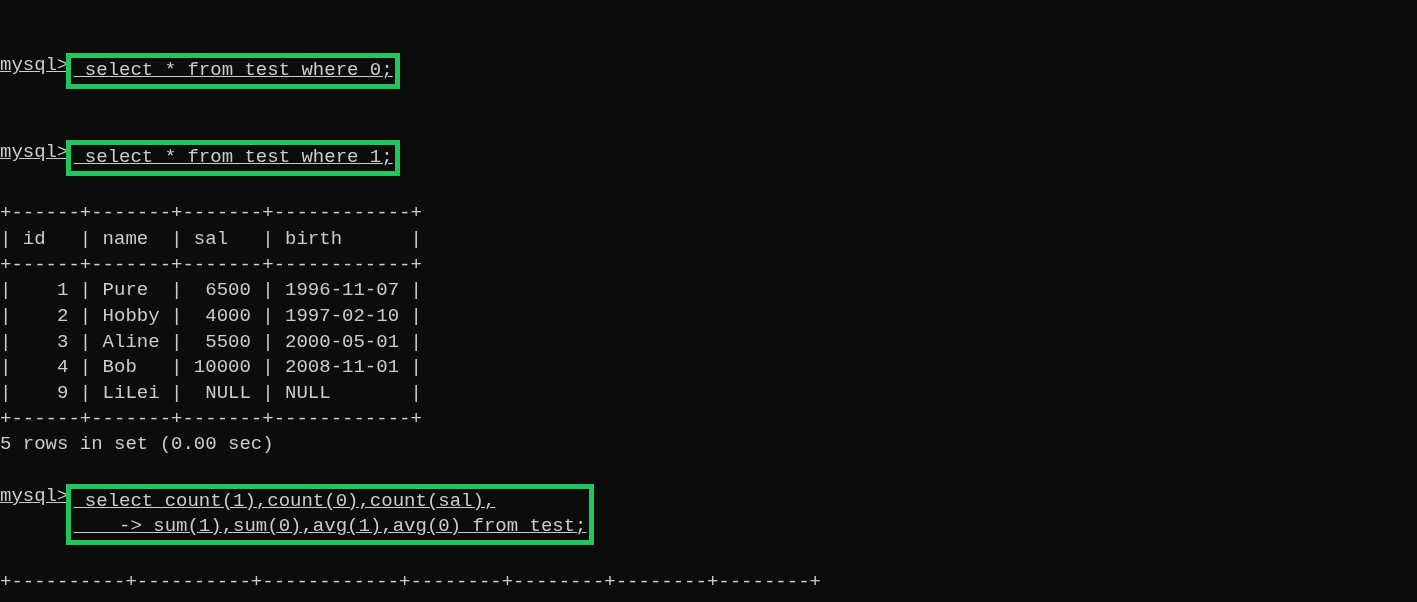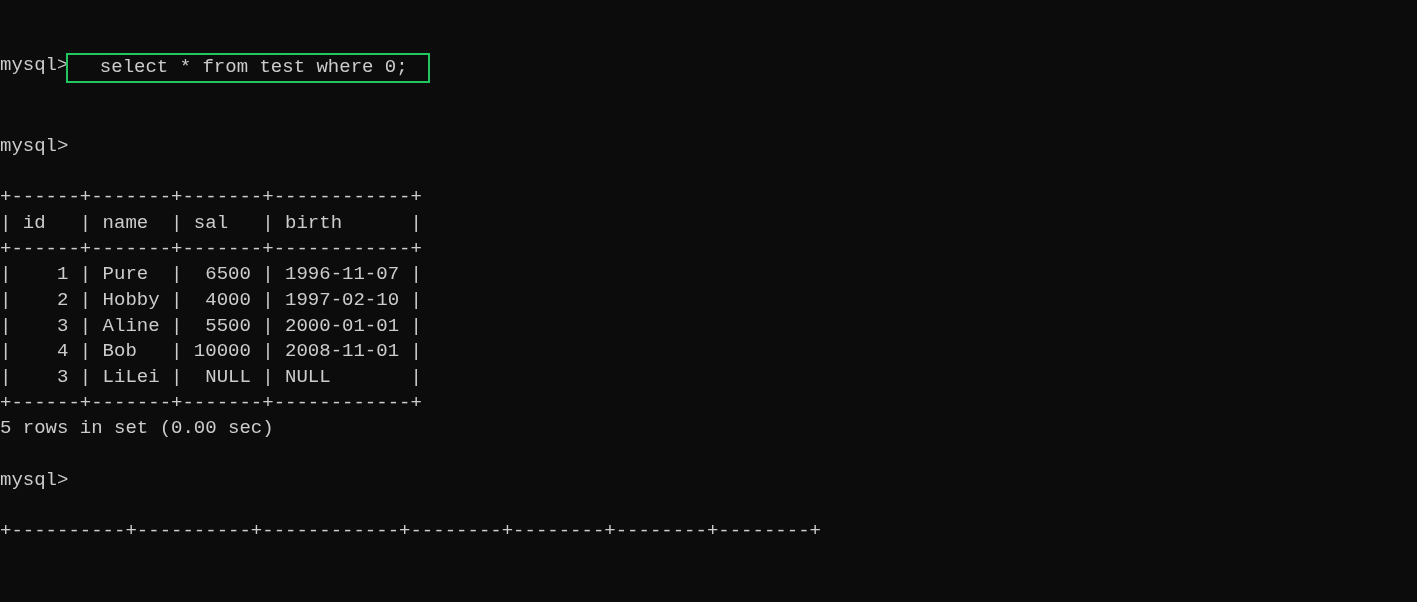--- a/index.html
+++ b/index.html
@@ -6,47 +6,49 @@
       background-color: #0c0c0c;
       color: #cccccc;
       font-family: 'Consolas', 'Courier New', monospace;
       font-size: 19px;
       margin: 0;
       padding: 2px 0 0 0;
       line-height: 1.35;
       white-space: pre;
     }
     .highlight-box {
-      border: 2px solid #22c55e;
+      border: 5px solid #22c55e;
       display: inline-block;
-      padding: 0 20px;
+      padding: 0 2px;
       margin-left: -2px;
     }
     .prompt-line {
       display: flex;
       align-items: flex-start;
+      text-decoration: underline;
     }
   </style>
 </head>
 <body>
 
 <div><span class="prompt-line"><span>mysql&gt;</span><span class="highlight-box"><span> select * from test where 0;</span></span></span>
 
-<span class="prompt-line"><span>mysql&gt;</span></span>
+<span class="prompt-line"><span>mysql&gt;</span><span class="highlight-box"><span> select * from test where 1;</span></span></span>
 <span>+------+-------+-------+------------+</span>
 <span>| id   | name  | sal   | birth      |</span>
 <span>+------+-------+-------+------------+</span>
 <span>|    1 | Pure  |  6500 | 1996-11-07 |</span>
 <span>|    2 | Hobby |  4000 | 1997-02-10 |</span>
-<span>|    3 | Aline |  5500 | 2000-01-01 |</span>
+<span>|    3 | Aline |  5500 | 2000-05-01 |</span>
 <span>|    4 | Bob   | 10000 | 2008-11-01 |</span>
-<span>|    3 | LiLei |  NULL | NULL       |</span>
+<span>|    9 | LiLei |  NULL | NULL       |</span>
 <span>+------+-------+-------+------------+</span>
 <span>5 rows in set (0.00 sec)</span>
 
-<span class="prompt-line"><span>mysql&gt;</span></span>
+<span class="prompt-line"><span>mysql&gt;</span><span class="highlight-box"><span> select count(1),count(0),count(sal),</span>
+<span>    -&gt;</span><span> sum(1),sum(0),avg(1),avg(0) from test;</span></span></span>
 <span>+----------+----------+------------+--------+--------+--------+--------+</span>
 
 
 
 
 </div>
 
 
 </body></html>

